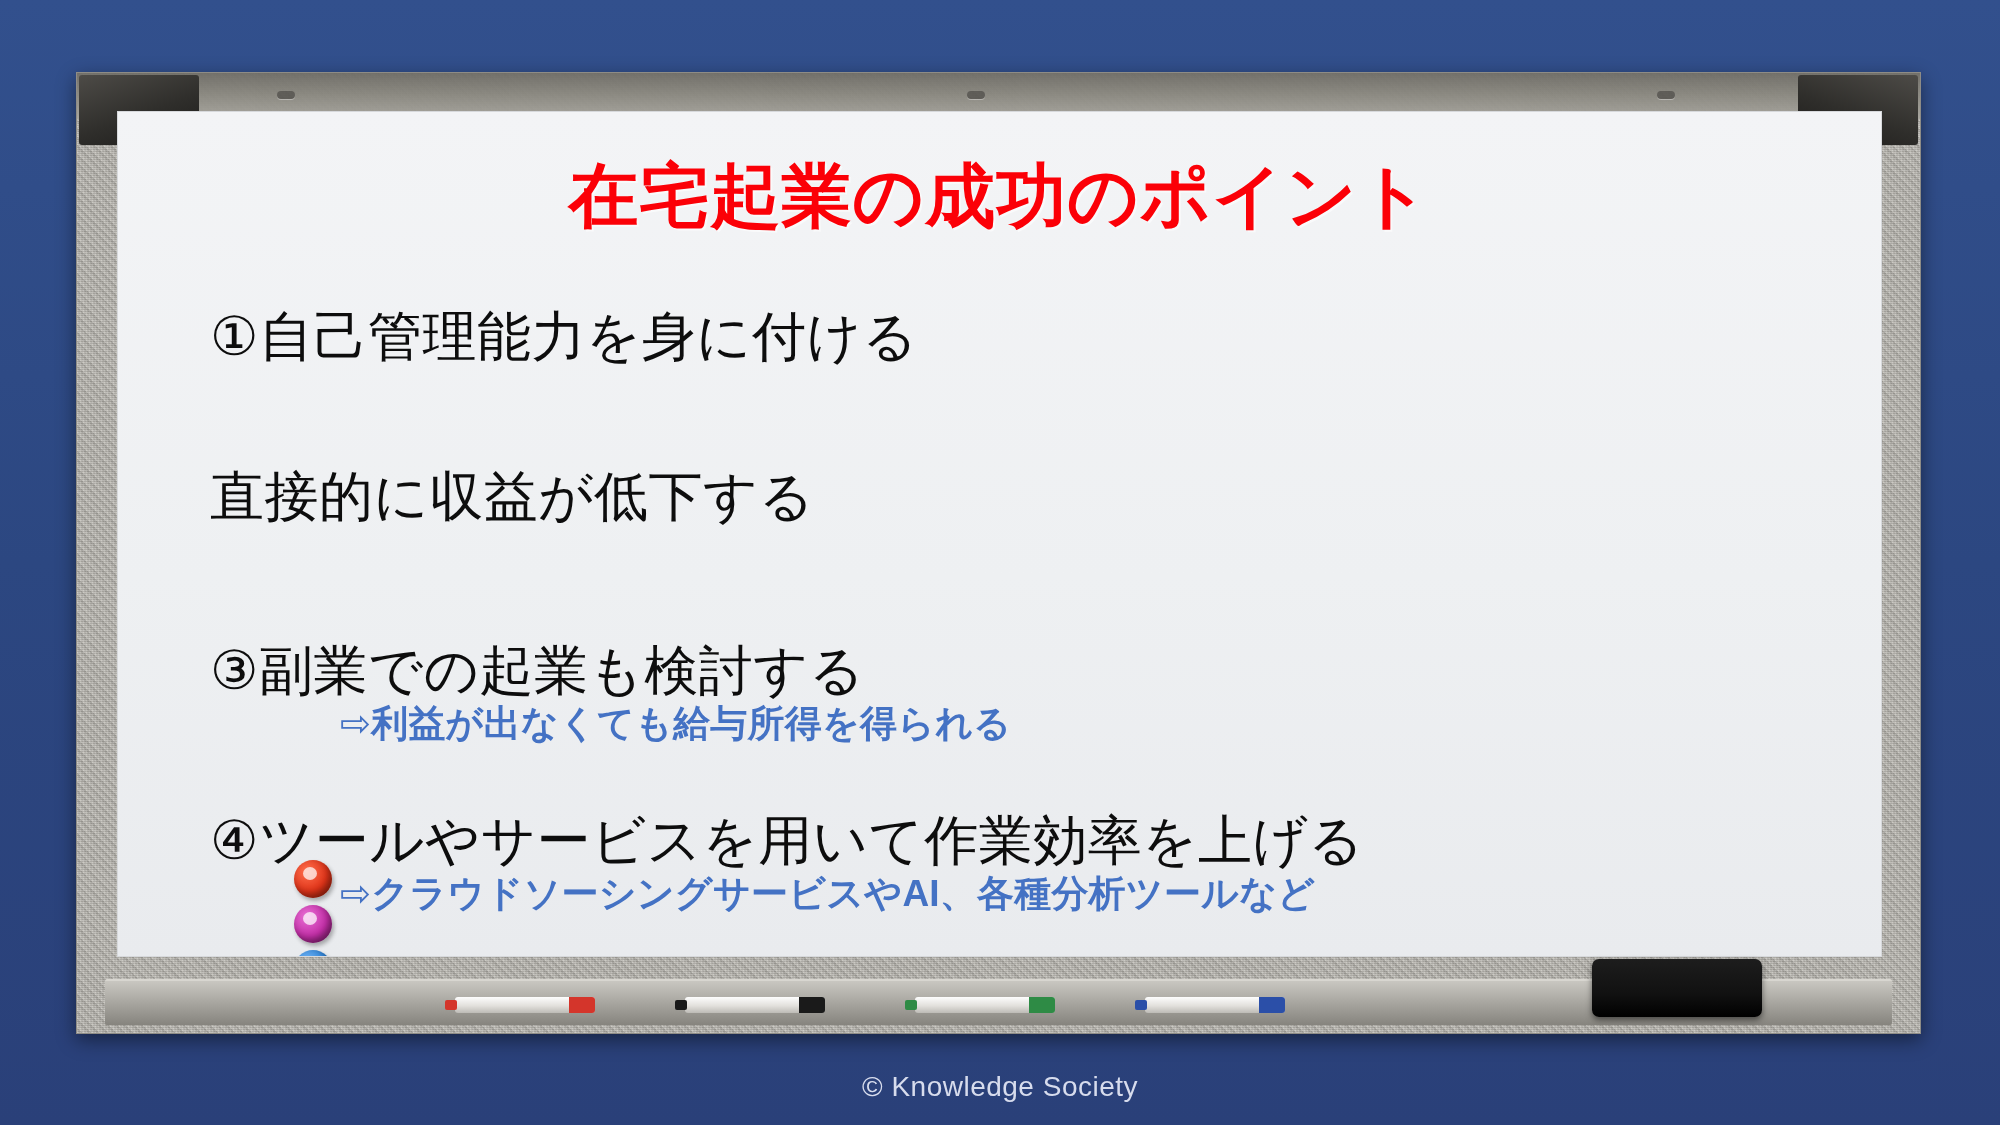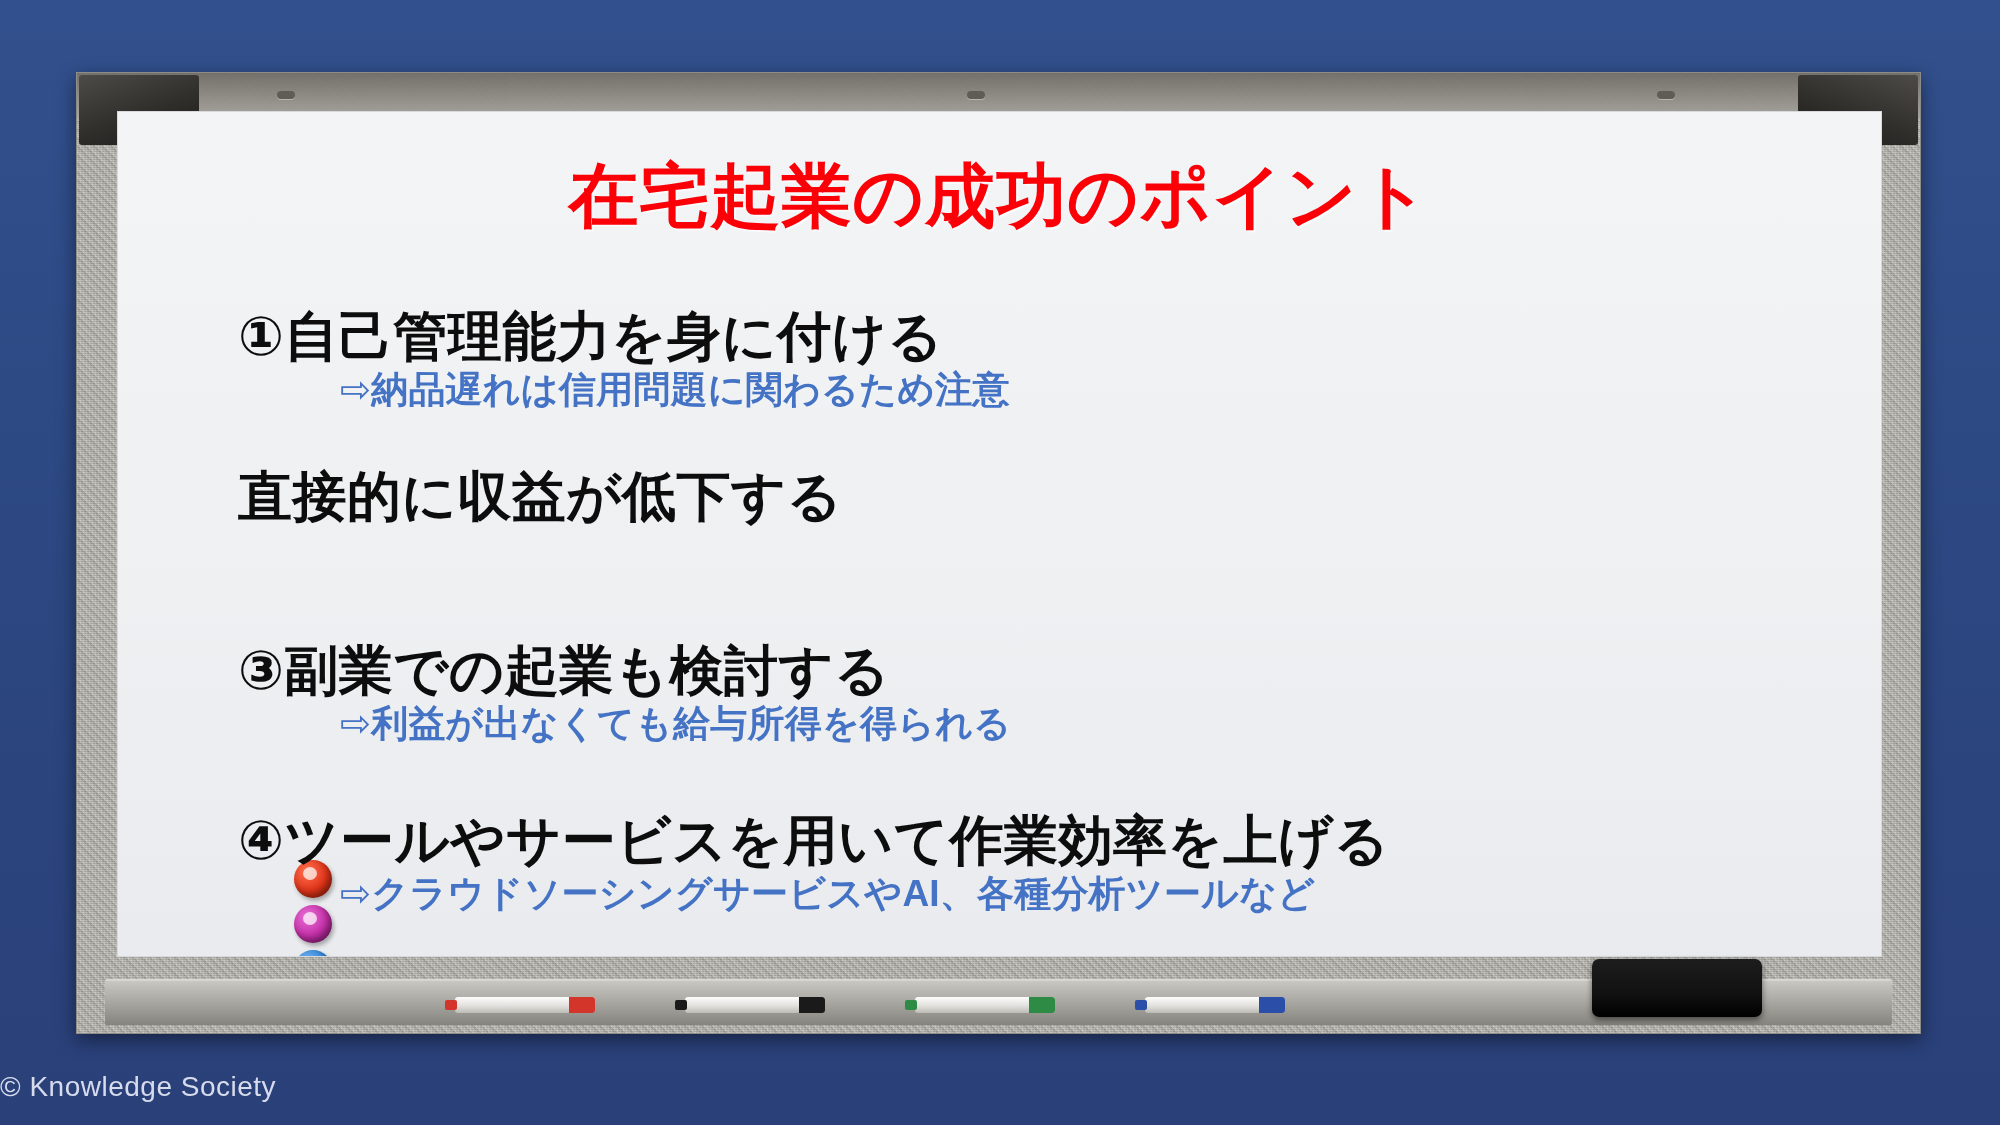--- a/index.html
+++ b/index.html
@@ -87,32 +87,32 @@
   
   #content{position:absolute;left:0;top:0;width:100%;height:100%;}
   #title{
     position:absolute;left:0;top:38px;width:100%;text-align:center;
     color:#fb0007;font-size:70px;font-weight:bold;letter-spacing:1px;
     text-shadow:2px 2px 0 rgba(255,255,255,.55);
     white-space:nowrap;
   }
   .pt-block{position:absolute;left:0;width:100%;}
   .pt-head{
-    color:#0d0d0d;font-size:54px;font-weight:bold;letter-spacing:.5px;
-    padding-left:120px;white-space:nowrap;line-height:1.06;
+    color:#0d0d0d;font-size:54px;font-weight:normal;letter-spacing:.5px;
+    padding-left:92px;white-space:nowrap;line-height:1.06;
   }
   .pt-sub{
     color:#4472c4;font-size:37px;font-weight:bold;letter-spacing:.2px;
     padding-left:222px;white-space:nowrap;line-height:1.1;margin-top:5px;
   }
   .arrow{font-weight:normal;}
 
   
   #footer{
-    position:absolute;left:0;bottom:22px;width:100%;text-align:left;
+    position:absolute;left:0;bottom:22px;width:100%;text-align:center;
     color:#d7dced;font-size:28px;letter-spacing:.5px;
   }
 </style>
 </head>
 <body>
 
 <div id="slide">
 
   <div id="board-frame">
 
@@ -132,23 +132,20 @@
         <div class="magnet" style="background:radial-gradient(circle at 34% 30%, #74b6f5 0%, #2a7fd4 55%, #174f8c 100%)"></div>
 
       </div>
 
       <div id="content">
 
         <div id="title">在宅起業の成功のポイント</div>
 
         <div class="pt-block" style="top:196px">
           <div class="pt-head">①自己管理能力を身に付ける</div>
-          <div class="pt-sub">
-            <span class="arrow">⇨</span><span>納品遅れは信用問題に関わるため注意</span>
-          </div>
         </div>
 
         <div class="pt-block" style="top:356px">
           <div class="pt-head">直接的に収益が低下する</div>
         </div>
 
         <div class="pt-block" style="top:700px">
           <div class="pt-head">④ツールやサービスを用いて作業効率を上げる</div>
           <div class="pt-sub">
             <span class="arrow">⇨</span><span>クラウドソーシングサービスやAI、各種分析ツールなど</span>

